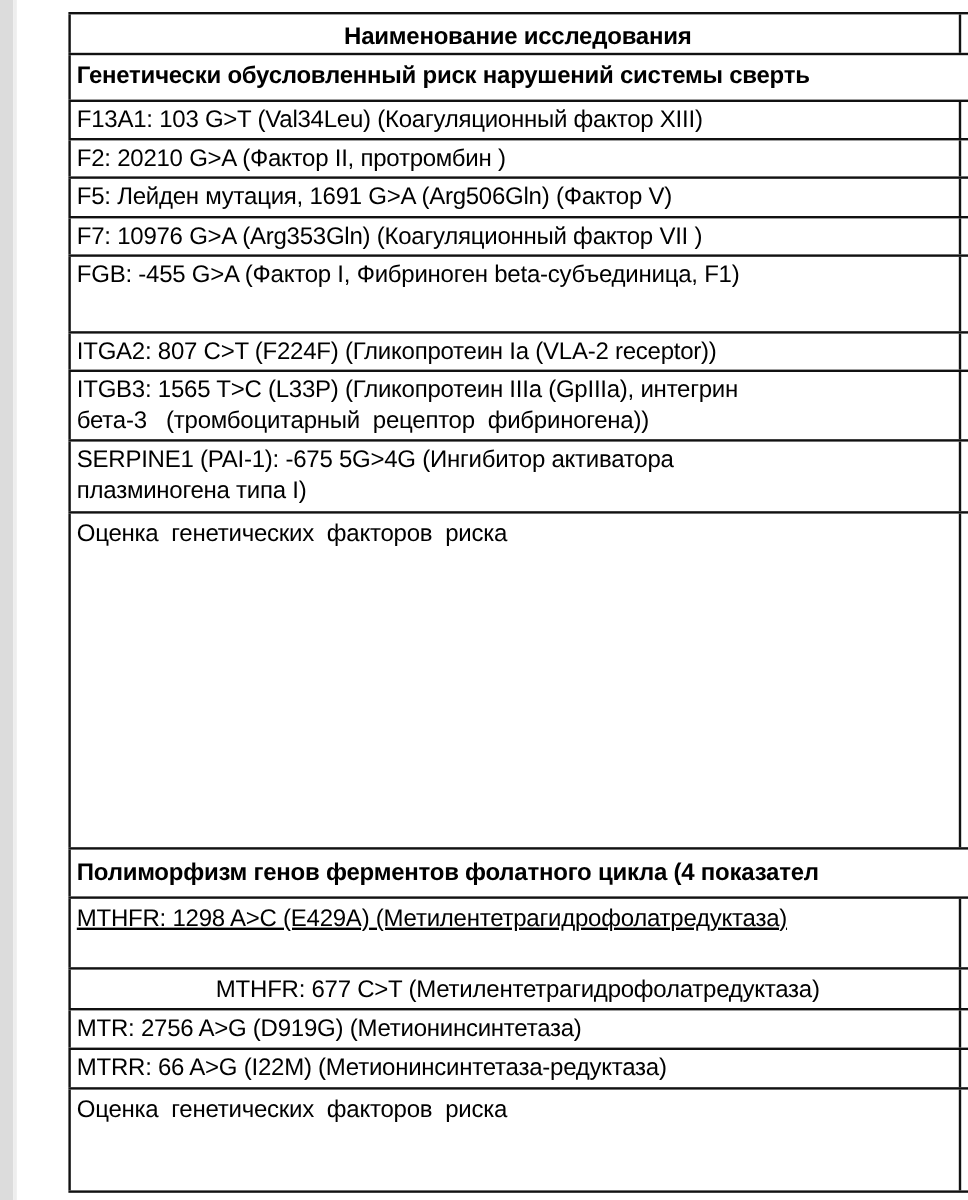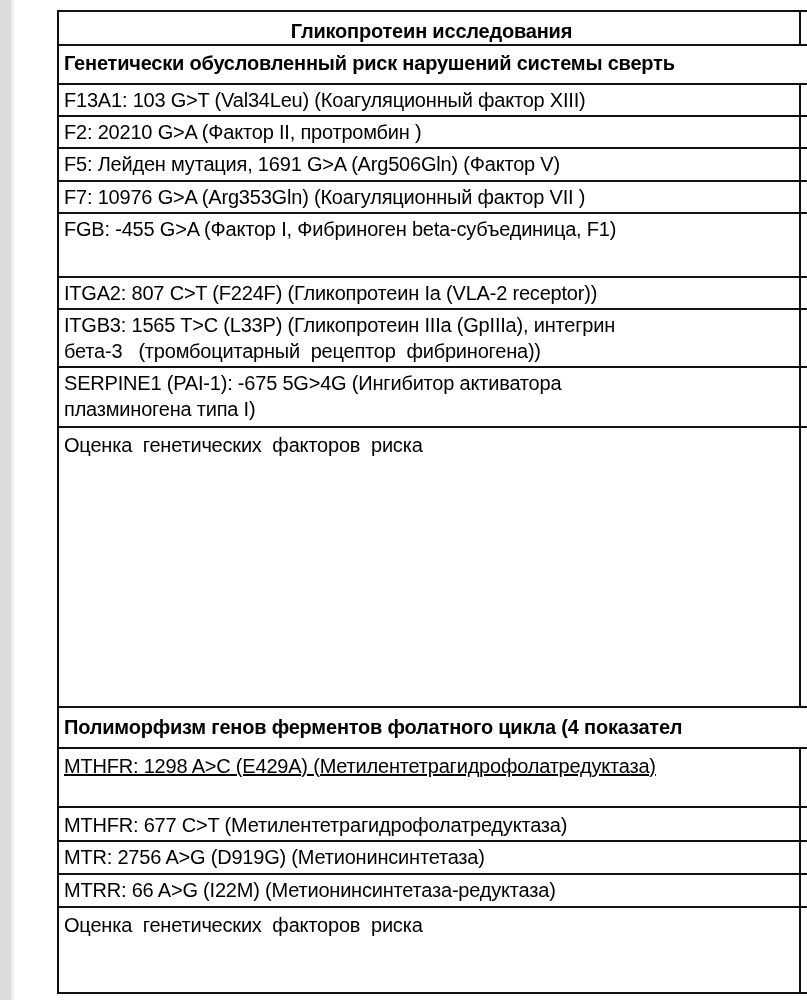--- a/index.html
+++ b/index.html
@@ -20,21 +20,21 @@
 </style>
 </head>
 <body>
 
 <div class="gutter"></div>
 <div class="gutter-edge"></div>
 
 <div class="table">
 
   <div class="row" style="top:0;height:34px;">
-    <div class="cell head">Гликопротеин исследования</div>
+    <div class="cell head">Наименование исследования</div>
   </div>
 
   <div class="row" style="top:34px;height:39px;">
     <div class="cell section">Генетически обусловленный риск нарушений системы сверть</div>
   </div>
   <div class="row" style="top:73px;height:32px;">
     <div class="cell nowrap">F13A1: 103 G&gt;T (Val34Leu) (Коагуляционный фактор XIII)</div>
   </div>
   <div class="row" style="top:105px;height:32px;">
     <div class="cell nowrap">F2: 20210 G&gt;A (Фактор II, протромбин )</div>
@@ -63,21 +63,21 @@
     <div class="cell" style="padding-top:4px;">Оценка  генетических  факторов  риска</div>
   </div>
 
   <div class="row" style="top:696px;height:41px;">
     <div class="cell section" style="padding-top:6px;">Полиморфизм генов ферментов фолатного цикла (4 показател</div>
   </div>
   <div class="row" style="top:737px;height:59px;">
     <div class="cell nowrap" style="padding-top:4px;text-decoration:underline;">MTHFR: 1298 A&gt;C (E429A) (Метилентетрагидрофолатредуктаза)</div>
   </div>
   <div class="row" style="top:796px;height:34px;">
-    <div class="cell nowrap" style="padding-top:4px;">MTHFR: 677 C&gt;T (Метилентетрагидрофолатредуктаза)</div>
+    <div class="cell nowrap" style="padding-top:4px;text-align:center;">MTHFR: 677 C&gt;T (Метилентетрагидрофолатредуктаза)</div>
   </div>
   <div class="row" style="top:830px;height:33px;">
     <div class="cell nowrap">MTR: 2756 A&gt;G (D919G)  (Метионинсинтетаза)</div>
   </div>
   <div class="row" style="top:863px;height:33px;">
     <div class="cell nowrap">MTRR: 66 A&gt;G (I22M)  (Метионинсинтетаза-редуктаза)</div>
   </div>
   <div class="row" style="top:896px;height:86px;">
     <div class="cell" style="padding-top:4px;">Оценка  генетических  факторов  риска</div>
     <div class="cell2">(</div>

